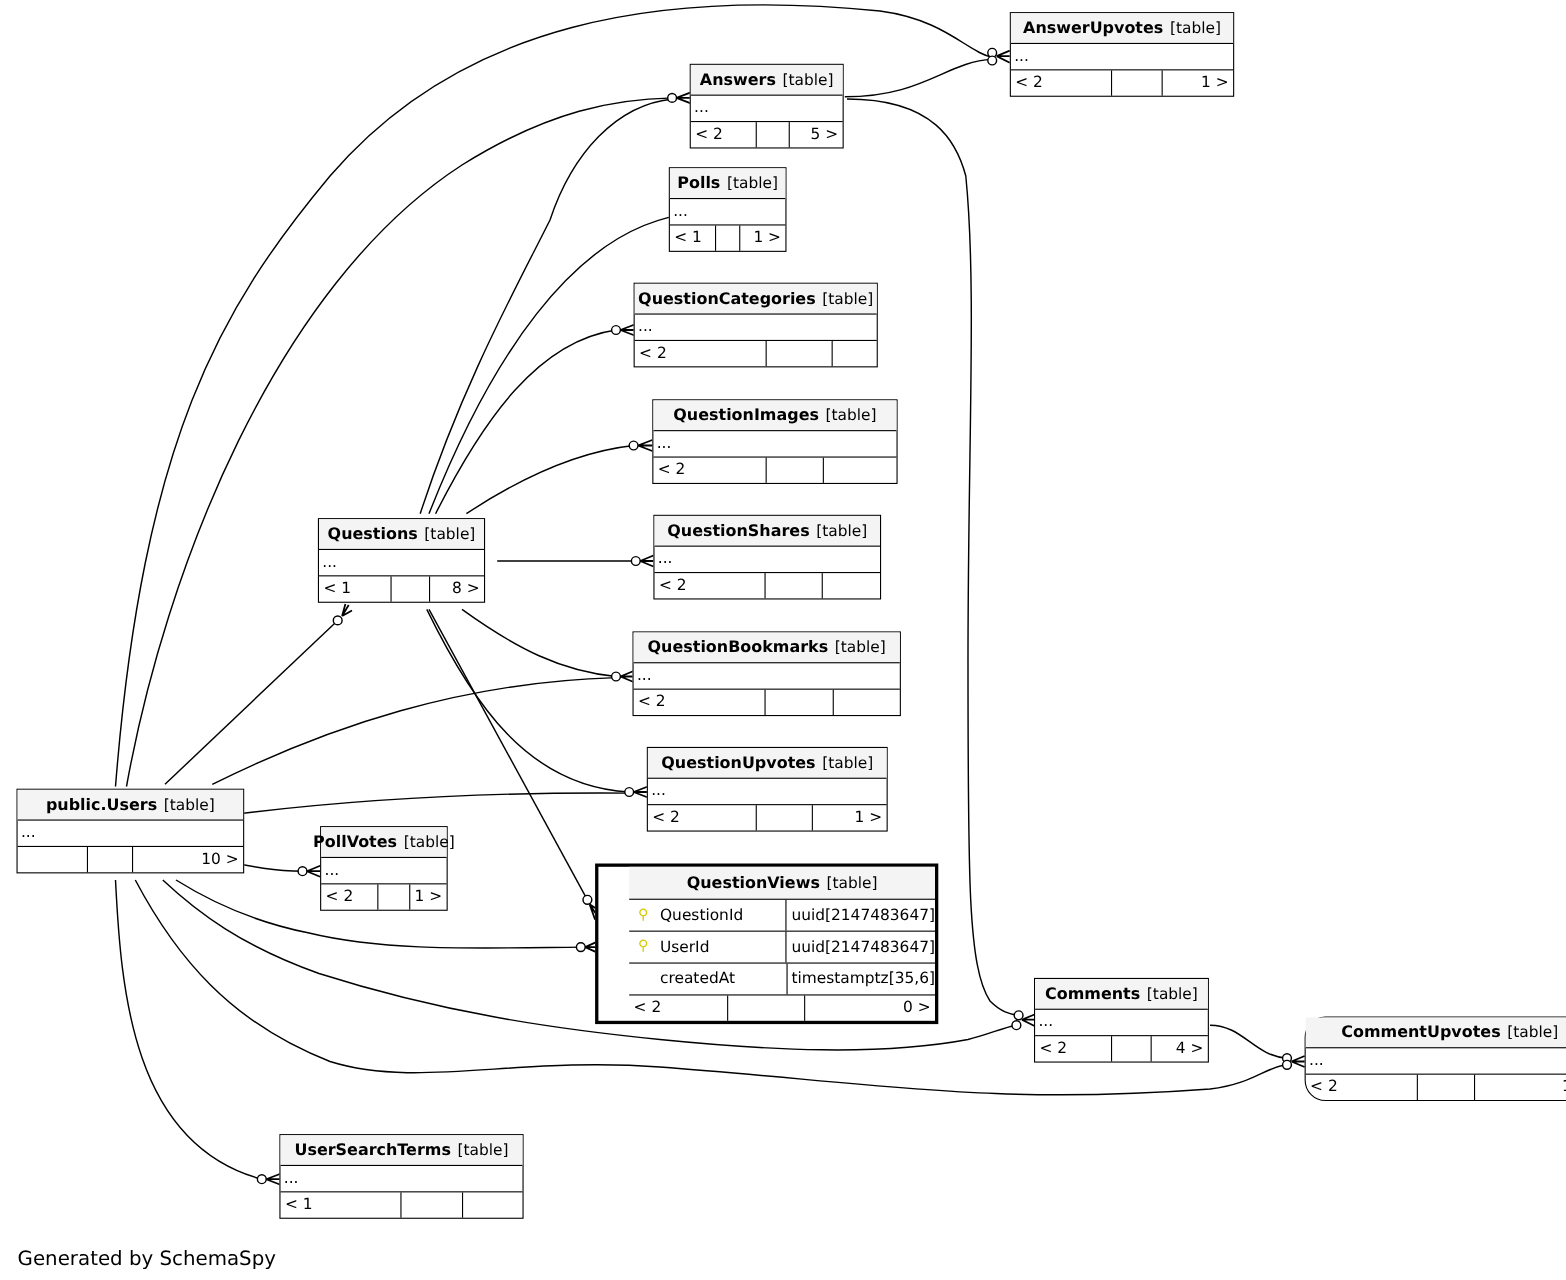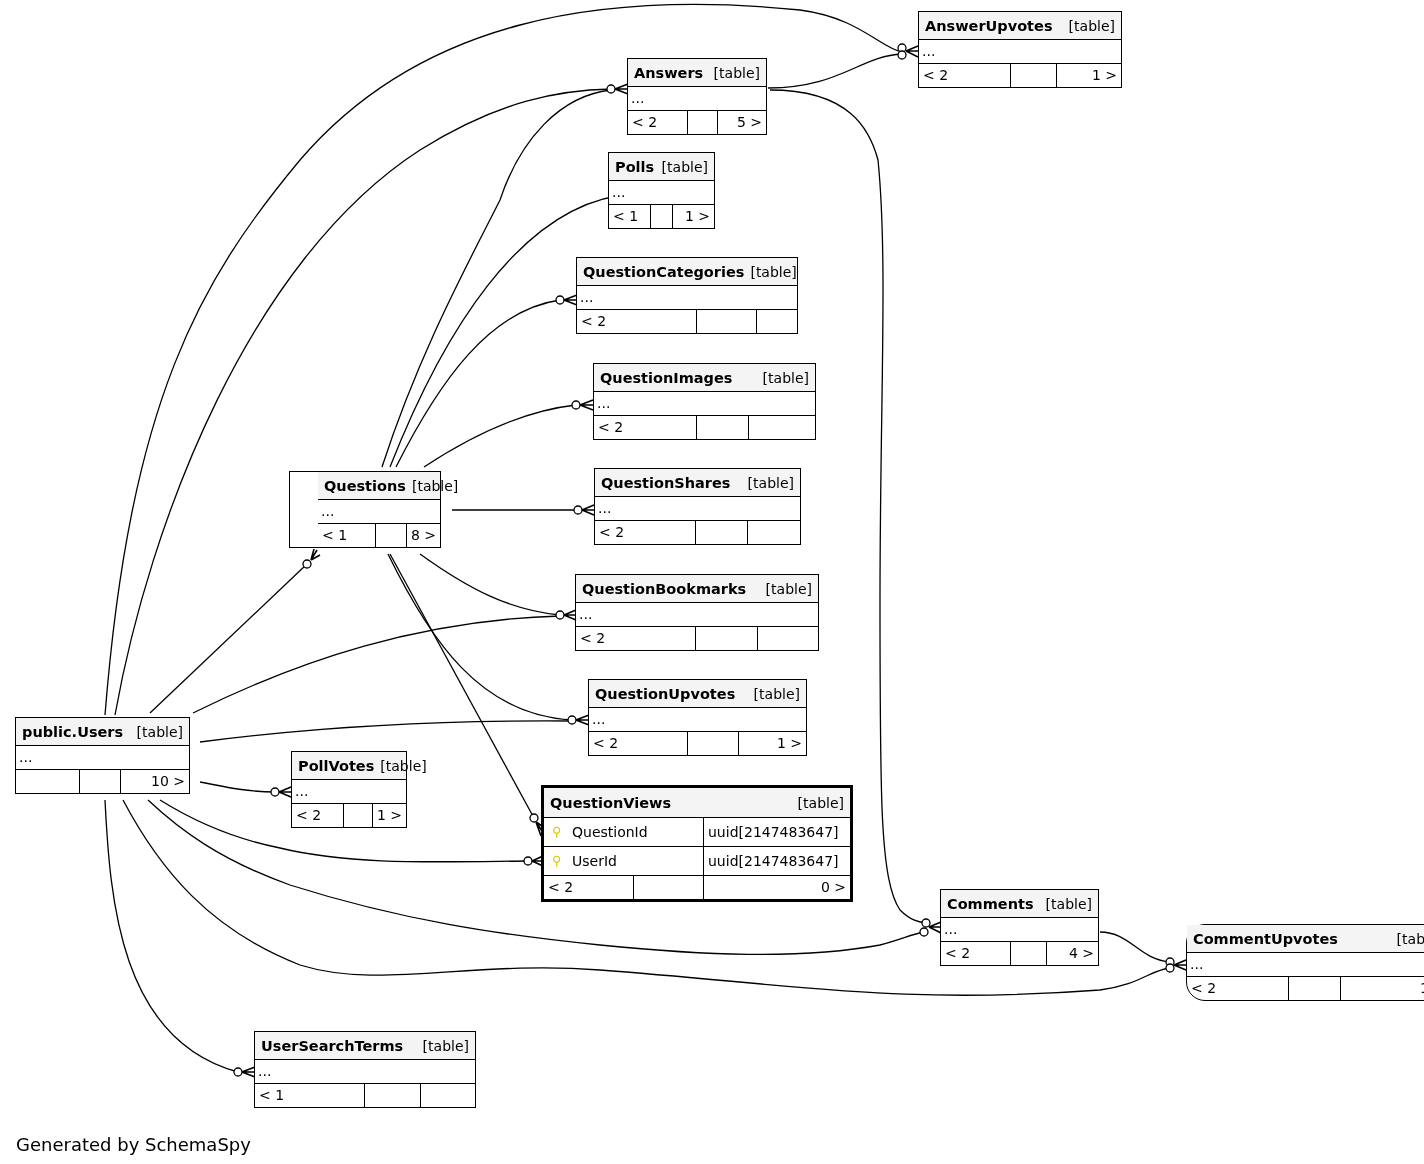--- a/index.html
+++ b/index.html
@@ -1,22 +1,22 @@
 <!DOCTYPE html>
 <html><head>
 <meta charset="utf-8">
 <style>
   html, body { margin: 0; padding: 0; background: #ffffff; }
   body { width: 1424px; height: 1164px; position: relative; overflow: hidden;
          font-family: "DejaVu Sans", sans-serif; font-size: 14px; color: #000; }
   #edges { position: absolute; left: 0; top: 0; width: 1424px; height: 1164px; }
   .tbl { position: absolute; border: 1.5px solid #000; background: #fff; box-sizing: border-box; }
-  .tbl.focus { border: 3px solid #000; }
+  .tbl.focus { border: 3px solid #000; padding-left: 28px; }
   .hdr { background: #f4f4f4; border-bottom: 1.5px solid #000; height: 28px; display: flex;
-         align-items: center; justify-content: space-between; padding: 0 6px; box-sizing: border-box; white-space: nowrap; }
+         align-items: center; justify-content: center; padding: 0 6px; box-sizing: border-box; white-space: nowrap; }
   .hdr .nm { font-weight: bold; font-size: 14.5px; }
   .hdr .tp { font-size: 14px; margin-left: 6px; }
   .cols { height: 24px; border-bottom: 1.5px solid #000; padding-left: 3px; line-height: 22px; box-sizing: border-box; }
   .foot { display: flex; height: 23px; line-height: 22px; }
   .foot > div { box-sizing: border-box; padding: 0 4px; white-space: nowrap; }
   .foot .c1 { border-right: 1.5px solid #000; }
   .foot .c2 { border-right: 1.5px solid #000; }
   .foot .c3 { text-align: right; }
   .frow { display: flex; height: 29px; border-bottom: 1.5px solid #000; line-height: 28px; box-sizing: border-box; }
   .frow .fn { width: 160px; border-right: 1.5px solid #000; padding-left: 8px; box-sizing: border-box; display: flex; align-items: center; }
@@ -148,21 +148,21 @@
       <span class="tp">[table]</span>
     </div>
   <div class="cols">...</div>
   <div class="foot">
       <div class="c1" style="width:103px">&lt; 2</div>
       <div class="c2" style="width:52px"></div>
       <div class="c3" style="flex:1"></div>
     </div>
 </div>
 
-<div class="tbl" style="left:289px;top:471px;width:152px;padding-left:28px;">
+<div class="tbl" style="left:289px;top:471px;width:152px;">
   <div class="hdr">
       <span class="nm">Questions</span>
       <span class="tp">[table]</span>
     </div>
   <div class="cols">...</div>
   <div class="foot">
       <div class="c1" style="width:66px">&lt; 1</div>
       <div class="c2" style="width:35px"></div>
       <div class="c3" style="flex:1">8 &gt;</div>
     </div>
@@ -200,21 +200,21 @@
       <span class="tp">[table]</span>
     </div>
   <div class="cols">...</div>
   <div class="foot">
       <div class="c1" style="width:99px">&lt; 2</div>
       <div class="c2" style="width:51px"></div>
       <div class="c3" style="flex:1">1 &gt;</div>
     </div>
 </div>
 
-<div class="tbl" style="left:15px;top:717px;width:175px;">
+<div class="tbl" style="left:15px;top:717px;width:207px;">
   <div class="hdr">
       <span class="nm">public.Users</span>
       <span class="tp">[table]</span>
     </div>
   <div class="cols">...</div>
   <div class="foot">
       <div class="c1" style="width:64px"></div>
       <div class="c2" style="width:41px"></div>
       <div class="c3" style="flex:1">10 &gt;</div>
     </div>
@@ -245,20 +245,27 @@
       </div>
     <div class="ft">uuid[2147483647]</div>
   </div>
   <div class="frow">
     <div class="fn">
         <span class="key">⚲</span>
         <span>UserId</span>
       </div>
     <div class="ft">uuid[2147483647]</div>
   </div>
+  <div class="frow">
+    <div class="fn">
+        <span class="key"></span>
+        <span>createdAt</span>
+      </div>
+    <div class="ft">timestamptz[35,6]</div>
+  </div>
   <div class="foot">
       <div class="c1" style="width:90px">&lt; 2</div>
       <div class="c2" style="width:70px"></div>
       <div class="c3" style="flex:1">0 &gt;</div>
     </div>
 </div>
 
 <div class="tbl" style="left:940px;top:889px;width:159px;">
   <div class="hdr">
       <span class="nm">Comments</span>

